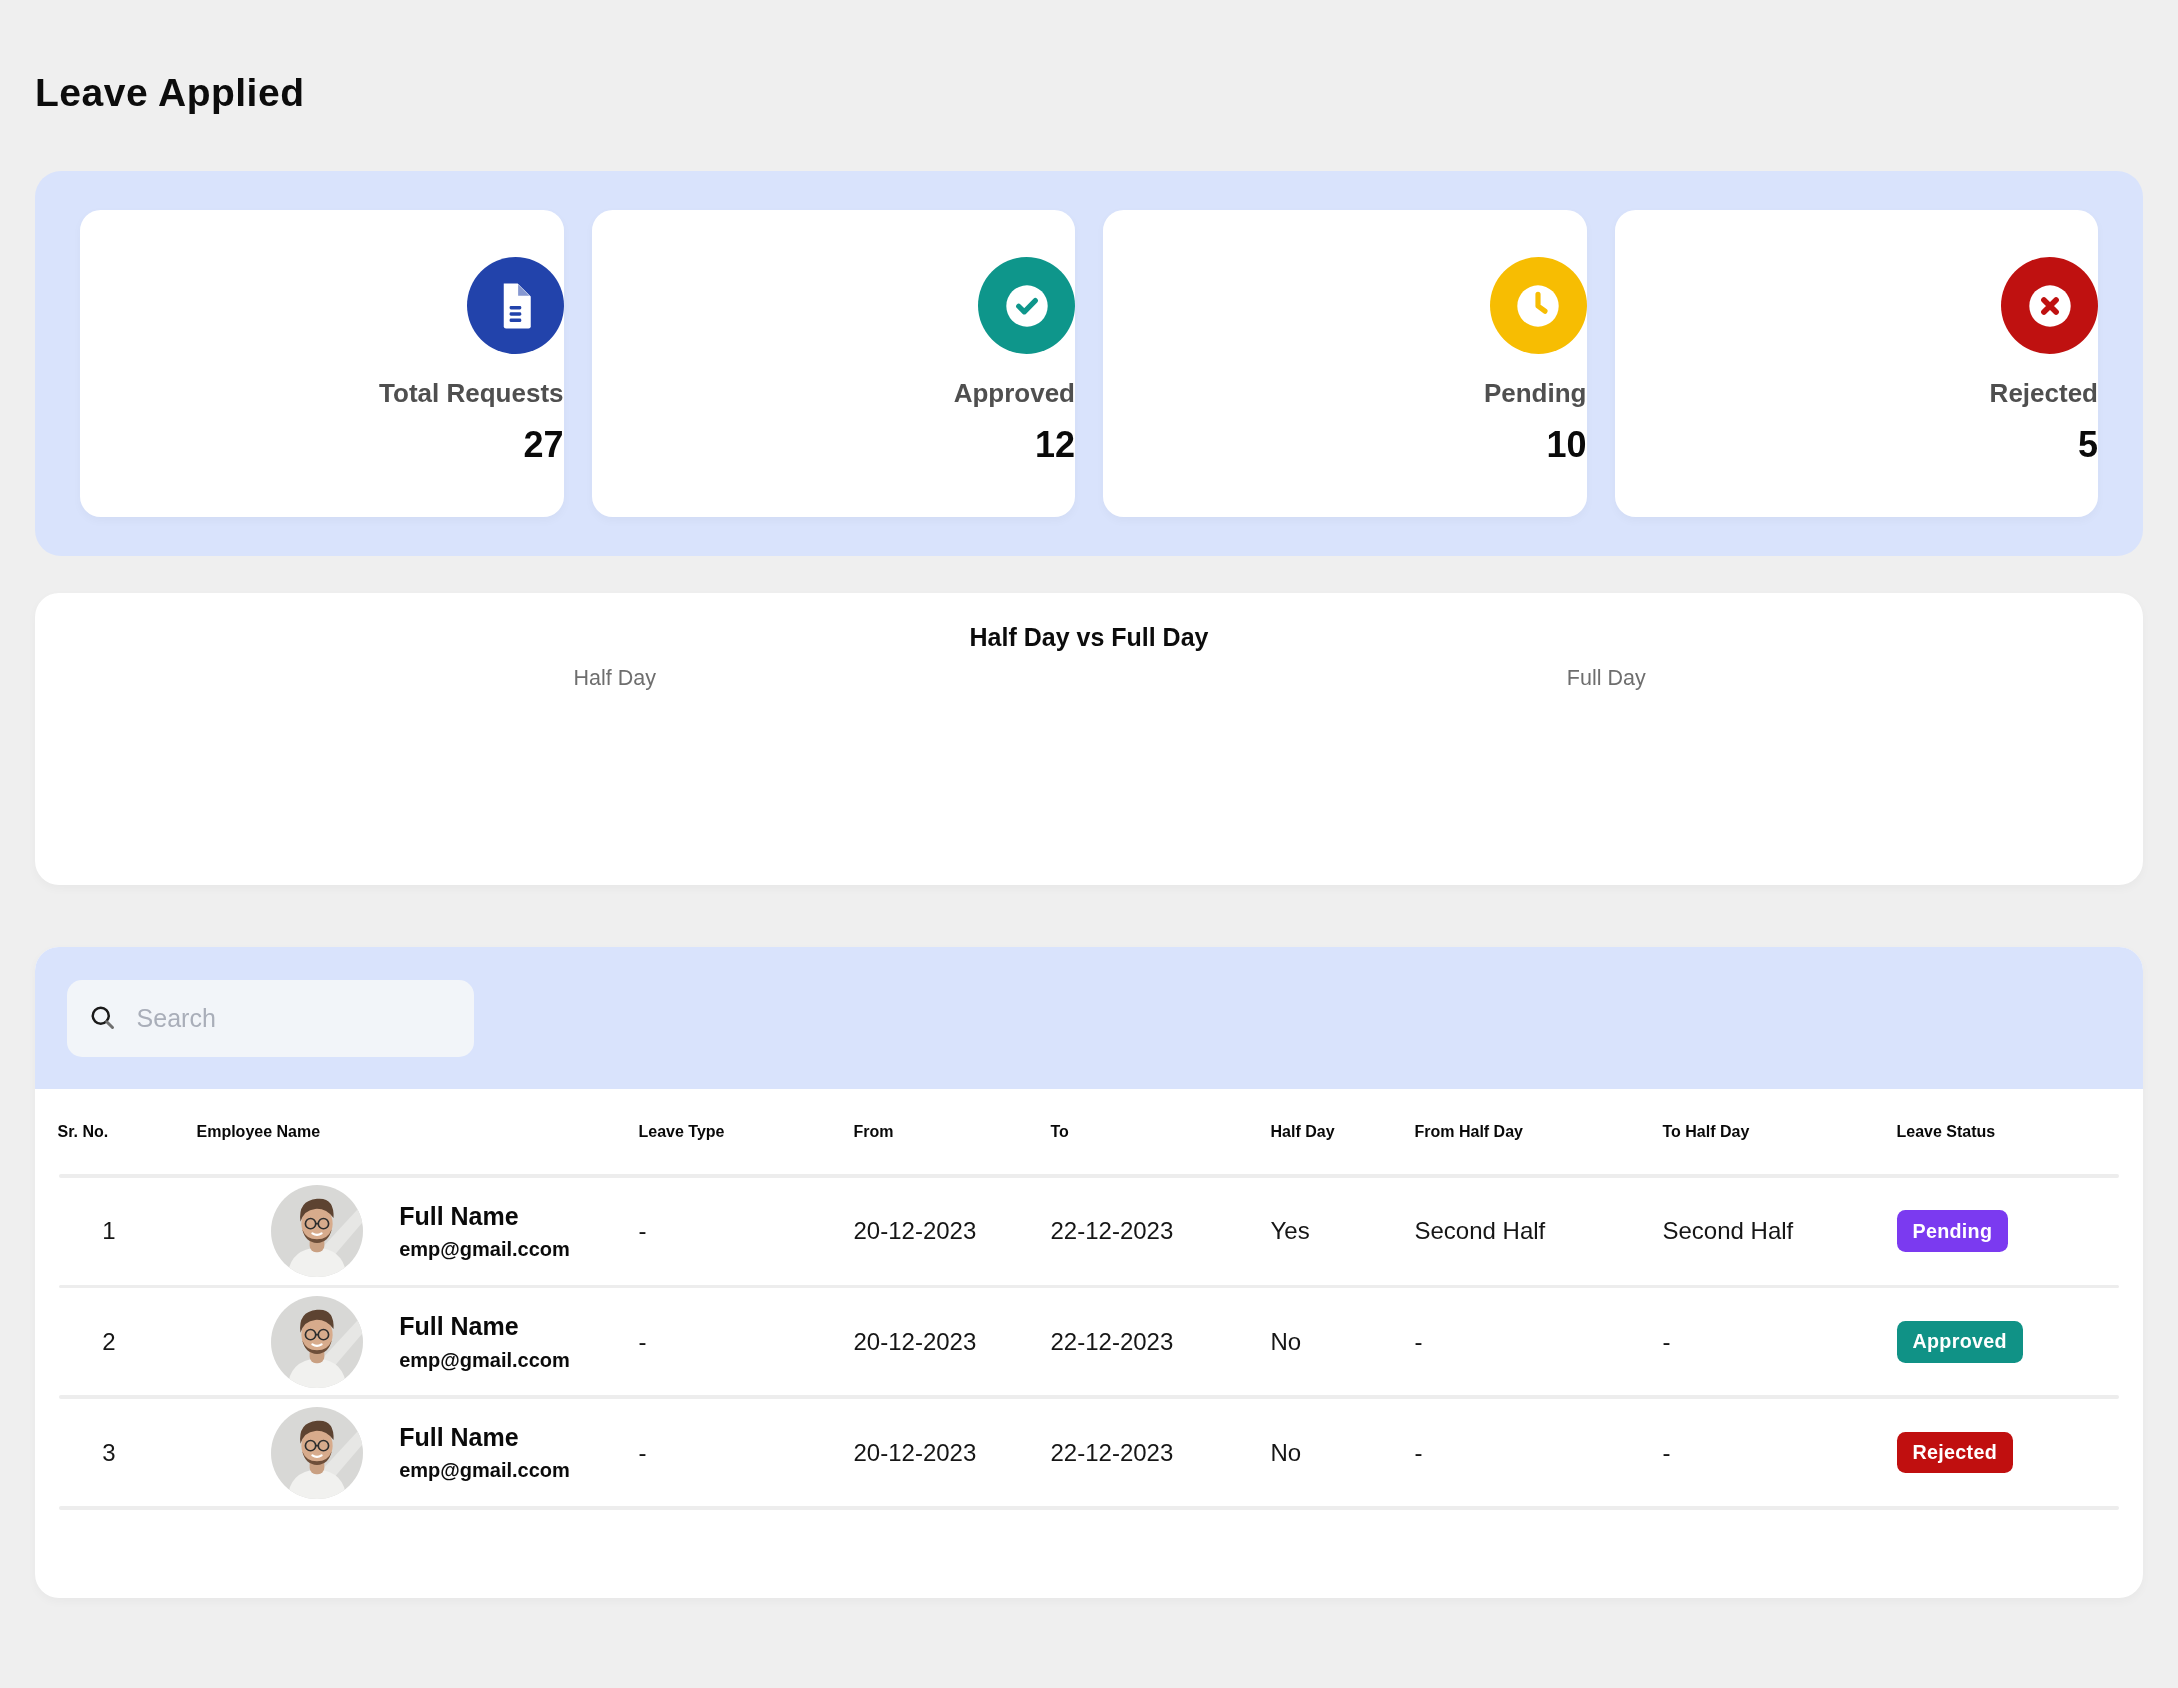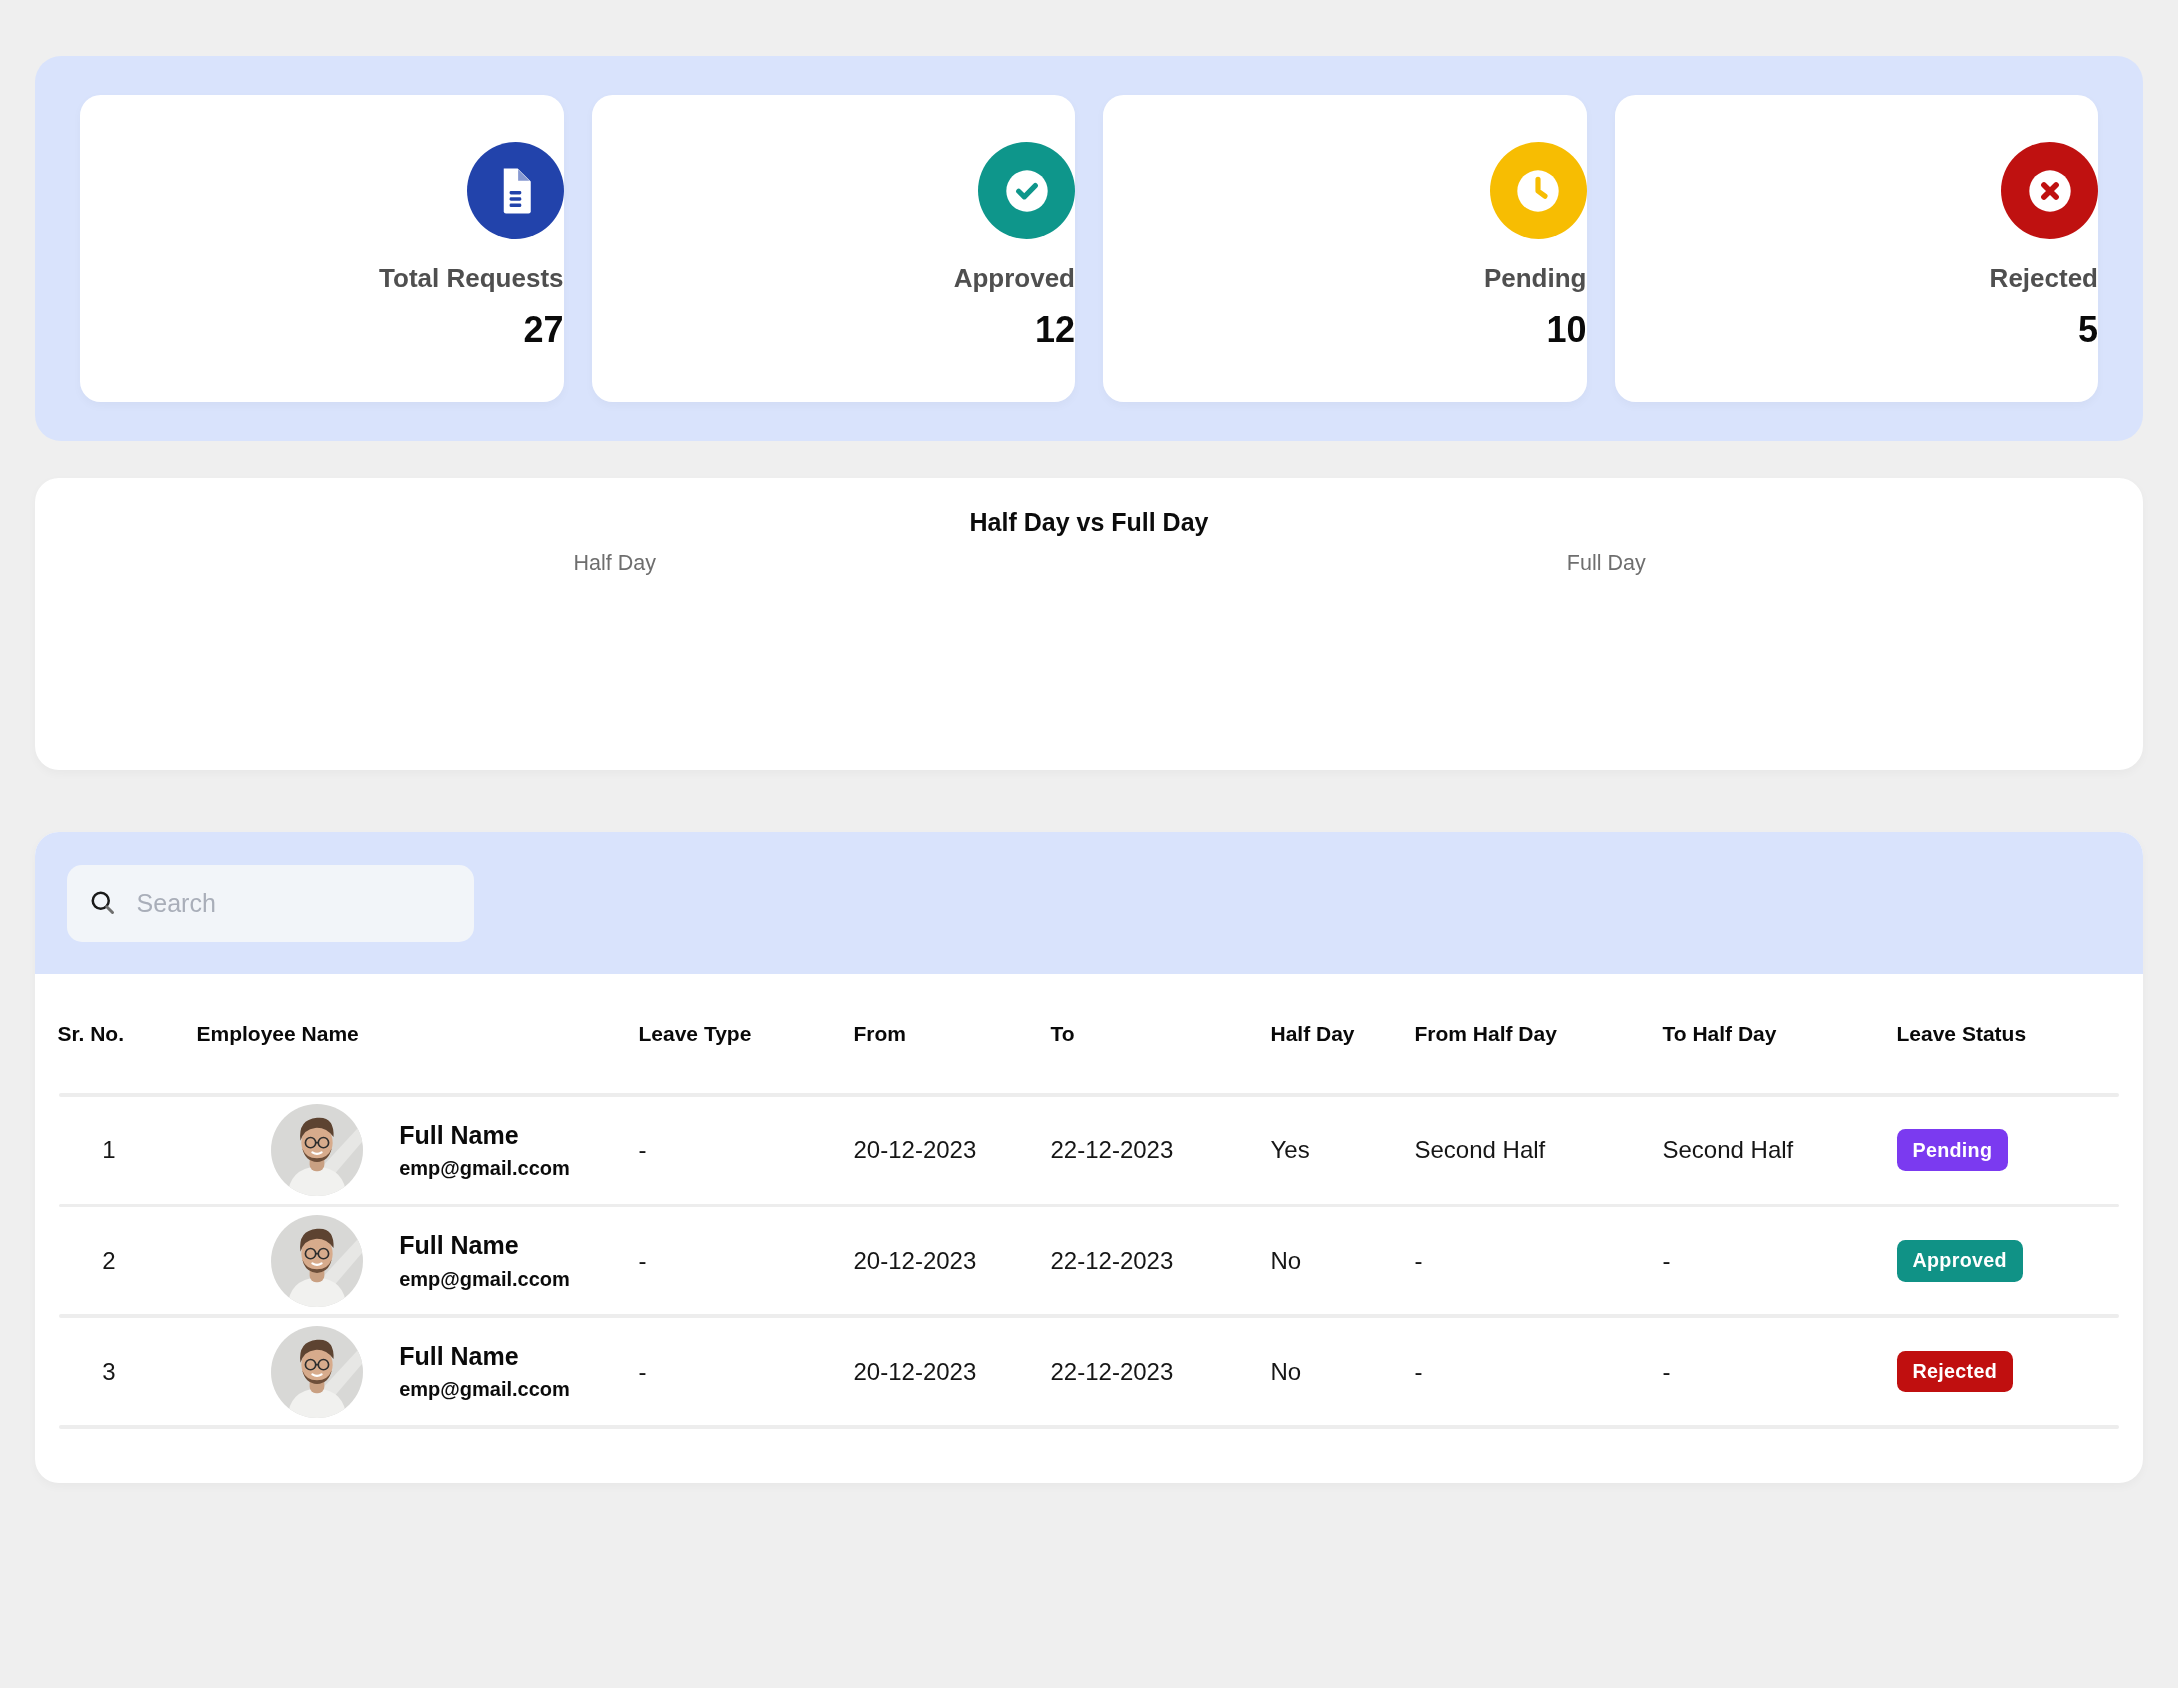--- a/index.html
+++ b/index.html
@@ -104,21 +104,21 @@
     font-size: 25px; color: #333; width: 100%;
   }
   .search-box input::placeholder { color: #a9aeb9; }
 
   .thead, .trow {
     display: grid;
     grid-template-columns: 103px 478px 215px 197px 220px 144px 248px 234px 1fr;
     align-items: center;
     padding: 0 22.5px;
   }
-  .thead { height: 119px; font-size: 21px; font-weight: 800; color: #090909; }
+  .thead { height: 85px; font-size: 16px; font-weight: 800; color: #090909; }
   .thead .c2 { padding-left: 36px; }
   .trow { height: 107px; font-size: 24px; font-weight: 500; color: #161616; }
   .cell-sr { text-align: center; }
   .thead .cell-sr { text-align: left; }
   .tdiv { height: 3.7px; background: #ededed; margin: 0 24px; border-radius: 1.9px; }
 
   .emp { display: flex; align-items: center; padding-left: 42px; gap: 36px; justify-content: center; }
   .avatar { width: 92px; height: 92px; border-radius: 50%; overflow: hidden; flex-shrink: 0; }
   .avatar svg { width: 100%; height: 100%; display: block; }
   .emp-name { font-size: 25px; font-weight: 800; color: #0a0a0a; line-height: 1.15; }
@@ -131,20 +131,21 @@
     color: #fff;
     font-size: 19.7px; font-weight: 700;
     letter-spacing: 0.3px;
   }
 </style>
 </head>
 <body>
 
 <div class="wrap">
 
+  <div class="page-title">Leave Applied</div>
 
   <div class="stats">
 
     <div class="stat-card">
       <div class="stat-icon" style="background: rgb(34, 67, 171); color: rgb(34, 67, 171);">
         <svg viewBox="0 0 24 24">
           <path fill="#ffffff" d="M7 2h6.2L19 7.8V21a1 1 0 0 1-1 1H8a1 1 0 0 1-1-1V2z"></path>
           <path fill="currentColor" d="M13.4 2.4v5h5z" opacity="0.55"></path>
           <rect x="9.6" y="12" width="5.2" height="1.5" rx="0.6" fill="currentColor"></rect>
           <rect x="9.6" y="14.8" width="5.2" height="1.5" rx="0.6" fill="currentColor"></rect>

